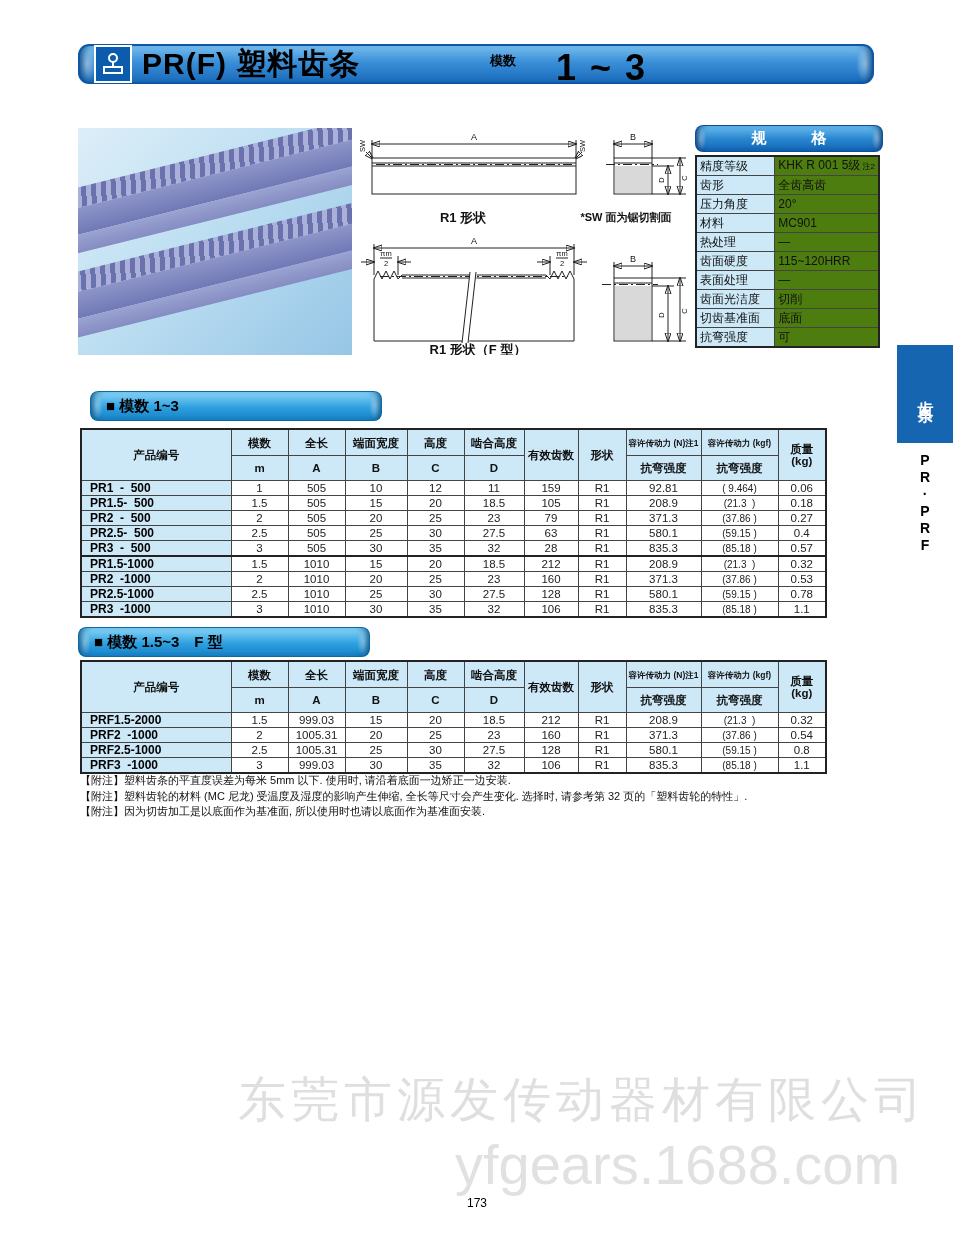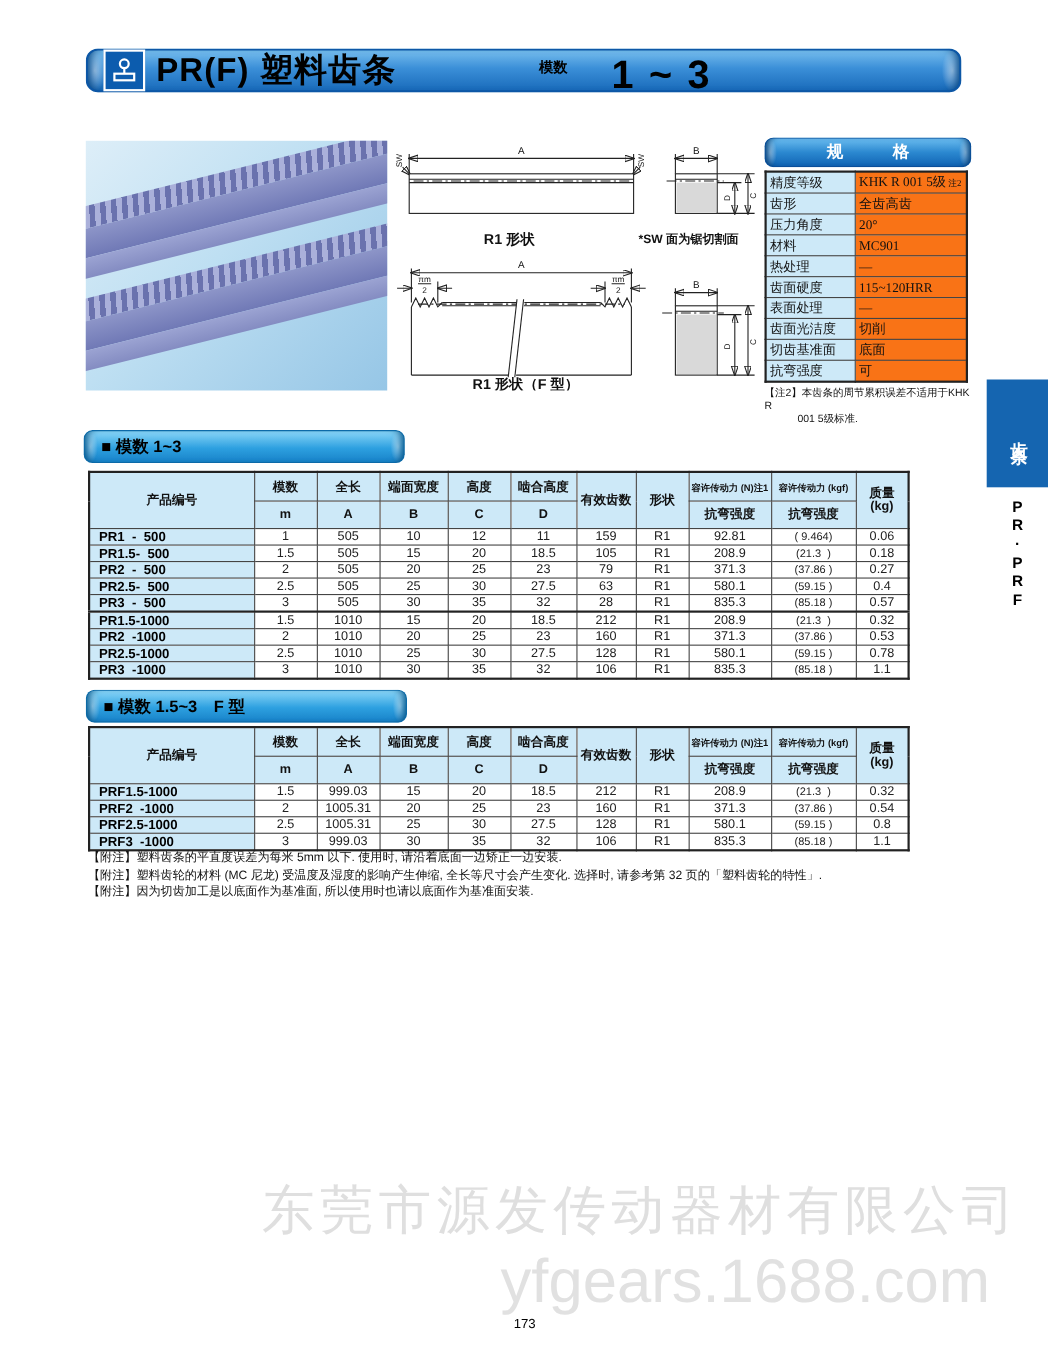--- a/index.html
+++ b/index.html
@@ -47,34 +47,34 @@
   #spec-banner{height:27px;border-radius:8px;margin-bottom:3px;
     background:
       radial-gradient(ellipse 9px 70% at 5px 50%, rgba(255,255,255,.5), rgba(255,255,255,0) 70%),
       radial-gradient(ellipse 9px 70% at calc(100% - 5px) 50%, rgba(255,255,255,.5), rgba(255,255,255,0) 70%),
       linear-gradient(180deg,#6fc0f2 0%,#2b88d0 50%,#0f62b2 100%);
     box-shadow:inset 0 0 0 1px #0b4f9a, inset 7px 0 7px -4px #083f74, inset -7px 0 7px -4px #083f74;
     color:#fff;font-weight:bold;font-size:15px;display:flex;align-items:center;justify-content:center;text-align:center;}
   #spec-table{border-collapse:collapse;width:185px;border:2px solid #222;}
   #spec-table td{border:1px solid #444;height:18px;padding:0 3px;font-size:12px;line-height:13px;white-space:nowrap;}
   #spec-table td.slabel{background:#cde9f8;width:74px;}
-  #spec-table td.sval{background:#f97316;font-family:Liberation Serif, serif;}
+  #spec-table td.sval{background:#4d7c0f;}
   .snote{font-size:8px;}
   #spec-footnote{margin-top:4px;font-size:9.5px;line-height:12px;width:190px;color:#111;}
   #spec-footnote .ind{padding-left:30px;}
 
   
   .section-banner{width:292px;height:30px;border-radius:8px;display:flex;align-items:center;
     background:
       radial-gradient(ellipse 10px 70% at 6px 50%, rgba(255,255,255,.5), rgba(255,255,255,0) 70%),
       radial-gradient(ellipse 10px 70% at calc(100% - 6px) 50%, rgba(255,255,255,.5), rgba(255,255,255,0) 70%),
       linear-gradient(180deg,#8fd9f9 0%,#2da0e0 55%,#1680c6 100%);
     box-shadow:inset 0 0 0 1px #0c6aa8, inset 8px 0 8px -5px #0a5586, inset -8px 0 8px -5px #0a5586;
     font-size:15px;font-weight:bold;color:#000;padding-left:16px;box-sizing:border-box;white-space:nowrap;}
-  #section1{left:76px;top:391px;}
+  #section1{left:90px;top:391px;}
   #section2{left:78px;top:627px;}
 
   
   .dtable{border-collapse:collapse;table-layout:fixed;width:745px;border:2px solid #222;background:#fff;}
   .dtable th,.dtable td{border:1px solid #444;text-align:center;padding:0 1px;overflow:hidden;}
   .dtable thead th{background:#cde9f8;font-weight:bold;font-size:11.5px;height:24px;line-height:12px;}
   .dtable thead tr.r1 th{height:25px;}
   .dtable thead th.tiny{font-size:8.5px;}
   .dtable tbody td{font-size:11.5px;height:14px;line-height:13px;color:#222;}
   .dtable tbody td.prod{background:#cde9f8;text-align:left;font-weight:bold;font-size:12px;
@@ -253,24 +253,20 @@
         <tr>
           <td class="slabel">切齿基准面</td>
           <td class="sval">底面</td>
         </tr>
         <tr>
           <td class="slabel">抗弯强度</td>
           <td class="sval">可</td>
         </tr>
       </tbody>
   </table>
-  <div id="spec-footnote">
-    <div>【注2】本齿条的周节累积误差不适用于KHK R</div>
-    <div class="ind">001 5级标准.</div>
-  </div>
 </div>
 
 <div class="abs" id="side-tab">
   <span>齿条</span>
 </div>
 <div class="abs" id="side-series">
   <span>PR·PRF</span>
 </div>
 
 <div class="abs section-banner" id="section1">■ 模数 1~3</div>
@@ -471,21 +467,21 @@
       <th>A</th>
       <th>B</th>
       <th>C</th>
       <th>D</th>
       <th>抗弯强度</th>
       <th>抗弯强度</th>
     </tr>
   </thead>
   <tbody>
       <tr>
-        <td class="prod">PRF1.5-1000</td>
+        <td class="prod">PRF1.5-2000</td>
         <td>1.5</td>
         <td>999.03</td>
         <td>15</td>
         <td>20</td>
         <td>18.5</td>
         <td>212</td>
         <td>R1</td>
         <td>208.9</td>
         <td class="kgf">(21.3  )</td>
         <td>0.32</td>

